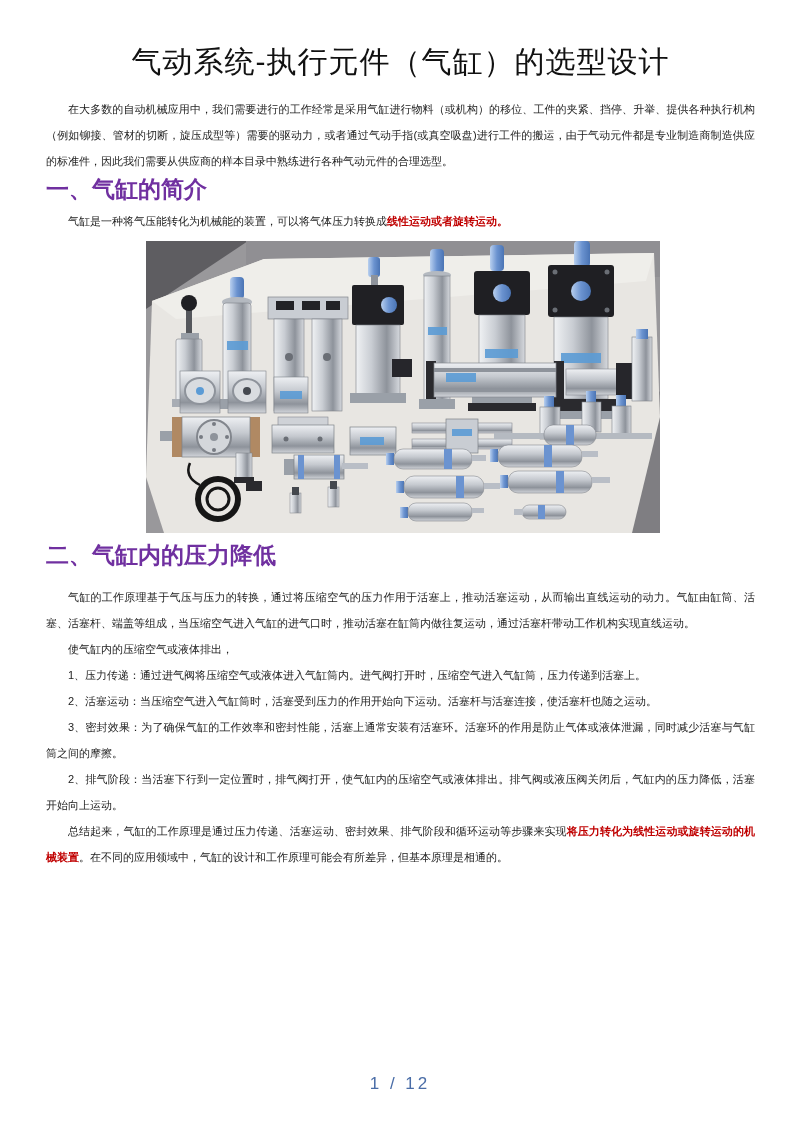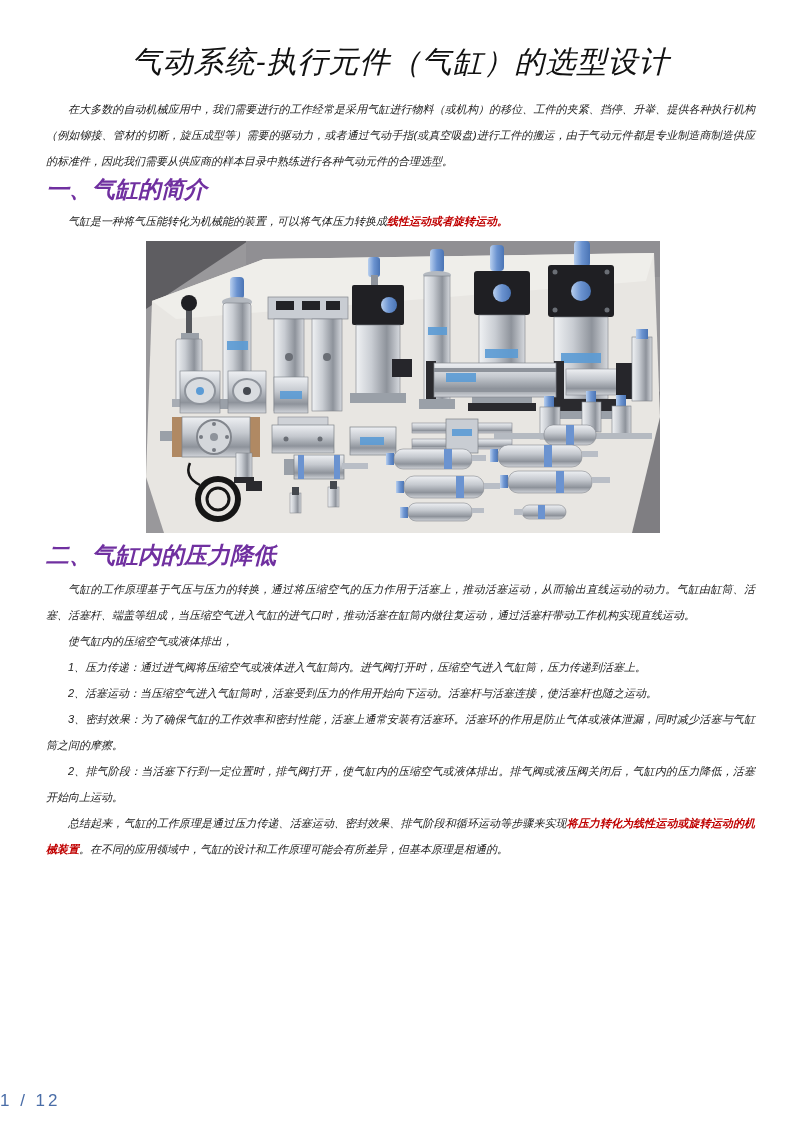--- a/index.html
+++ b/index.html
@@ -4,21 +4,21 @@
 <style>
   * { box-sizing: border-box; margin: 0; padding: 0; }
   html, body { background: #ffffff; }
   body {
     width: 800px; height: 1131px;
     position: relative;
     font-family: "Liberation Sans", "DejaVu Sans", sans-serif;
     color: #1c1c1c;
     overflow: hidden;
   }
-  .page { padding: 42px 45px 0 46px; font-style: italic; }
+  .page { padding: 42px 45px 0 46px; }
   .doc-title {
     text-align: center;
     font-size: 30px;
     font-weight: 500;
     letter-spacing: 1px;
     color: #111;
     line-height: 1.35;
   }
   .para {
     font-size: 11px;
@@ -36,25 +36,26 @@
   }
   .sec1-para { margin-top: 4px; }
   .red-em { color: #C00000; font-weight: 700; }
   .figure-wrap {
     width: 514px; height: 292px;
     margin: 7px 0 0 100px;
     line-height: 0;
   }
   .figure-wrap svg { display: block; }
   .sec2-heading { margin-top: 7px; }
-  .body-block { margin-top: 6px; }
+  .body-block { margin-top: 14px; }
   .footer {
     position: absolute;
     left: 0; right: 0;
-    bottom: 20px;
+    bottom: 37px;
+    text-align: center;
     font-size: 17px;
     letter-spacing: 3px;
     color: #4A6DA7;
     font-family: "Liberation Sans", "DejaVu Sans", sans-serif;
   }
 </style>
 </head>
 <body>
 
 <div class="page">

